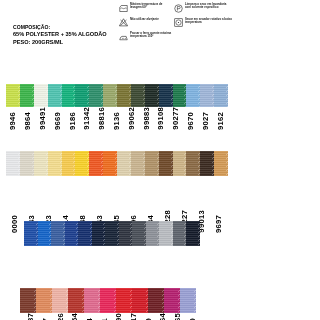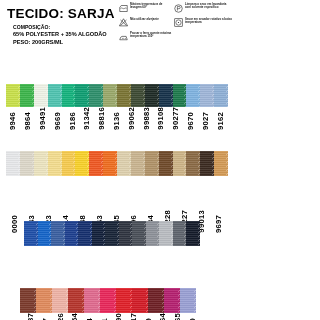--- a/index.html
+++ b/index.html
@@ -64,21 +64,20 @@
         rgba(0,0,0,.045) 1px, rgba(0,0,0,.045) 2px);
     pointer-events:none;
   }
 </style>
 </head>
 <body>
 
 <div class="card">
 
   <div class="header">
-    <div class="title">TECIDO: SARJA</div>
 
     <div class="spec">
       <div class="sm">COMPOSIÇÃO:</div>
       <div>65% POLYESTER + 35% ALGODÃO</div>
       <div>PESO: 200GRS/ML</div>
     </div>
 
     <div class="care">
 
       <div class="care-item">

